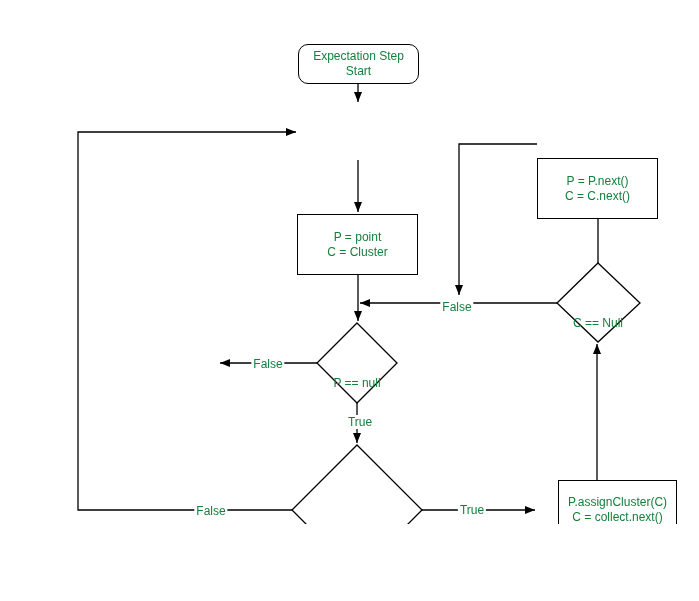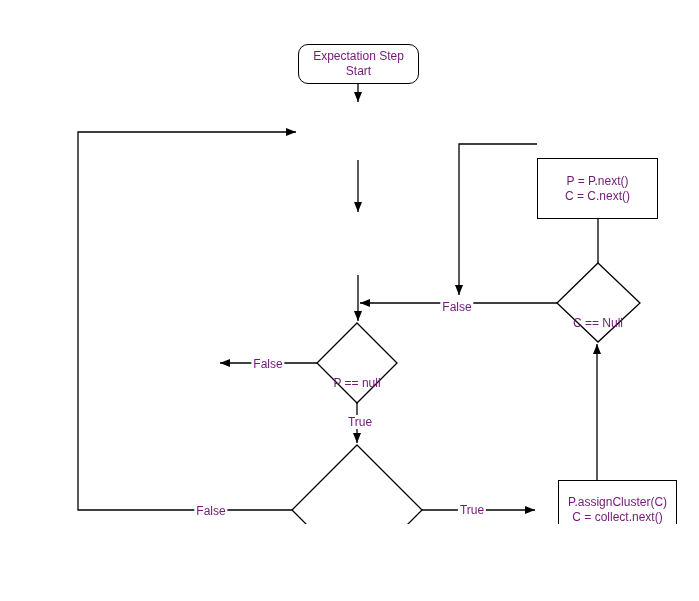--- a/index.html
+++ b/index.html
@@ -3,21 +3,21 @@
 <meta charset="utf-8">
 <style>
   html, body { margin: 0; padding: 0; background: #ffffff; }
   .canvas {
     position: relative;
     width: 699px;
     height: 524px;
     background: #ffffff;
     font-family: "Liberation Sans", sans-serif;
     font-size: 12px;
-    color: #701a75;
+    color: #15803d;
     overflow: hidden;
   }
   .edge-layer {
     position: absolute;
     left: 0; top: 0;
   }
   .node {
     position: absolute;
     box-sizing: border-box;
     display: flex;
@@ -76,20 +76,24 @@
     <polygon points="357,445 422,510 357,575 292,510" fill="#ffffff" stroke="#000000" stroke-width="1.3"></polygon>
     <polygon points="598,263 640,303 598,342 557,303" fill="#ffffff" stroke="#000000" stroke-width="1.3"></polygon>
   </svg>
 
   <div class="node rounded" style="left:298px; top:44px; width:121px; height:40px;">
     <span>Expectation Step</span>
     <span>Start</span>
   </div>
 
 
+  <div class="node" style="left:297px; top:214px; width:121px; height:61px;">
+    <span>P = point</span>
+    <span>C = Cluster</span>
+  </div>
 
 
   <div class="node" style="left:558px; top:480px; width:119px; height:60px;">
     <span>P.assignCluster(C)</span>
     <span>C = collect.next()</span>
   </div>
 
   <div class="node" style="left:537px; top:114px; width:121px; height:61px;margin-top:44px;">
     <span>P = P.next()</span>
     <span>C = C.next()</span>

